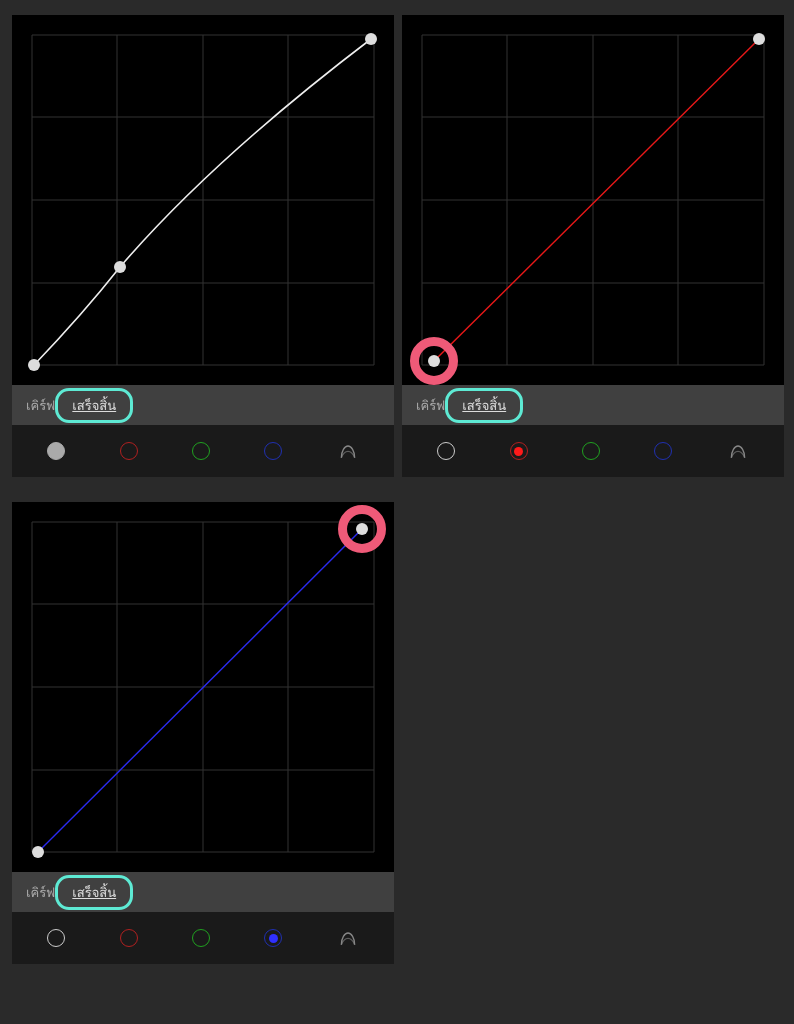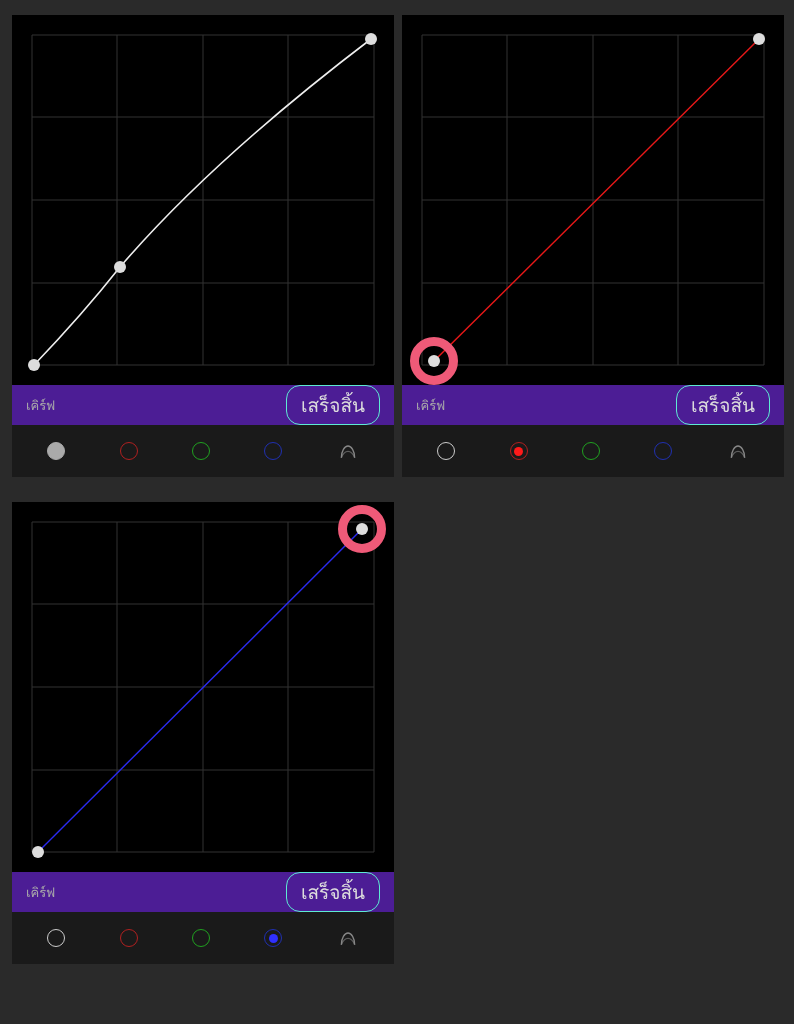--- a/index.html
+++ b/index.html
@@ -28,36 +28,37 @@
   .graph-svg {
     position: absolute;
     left: 0; top: 0;
     width: 100%;
     height: 100%;
   }
   .toolbar {
     height: 40px;
     display: flex;
     align-items: center;
-    justify-content: space-between;
+    justify-content: flex-start;
     padding: 14px 14px;
-    background: #4c1d95;
+    background: #404040;
   }
   .toolbar-label {
     color: #aaa;
     font-size: 13px;
   }
   .done-btn {
-    border: 1px solid #5eead4;
+    border: 3px solid #5eead4;
     border-radius: 14px;
     color: #ddd;
     background: transparent;
     padding: 4px 14px;
-    font-size: 19px;
+    font-size: 13px;
     cursor: pointer;
+    text-decoration: underline;
   }
   .channel-row {
     height: 52px;
     display: flex;
     align-items: center;
     justify-content: space-around;
     padding: 0 8px;
     background: #1a1a1a;
   }
   .chan-btn {

